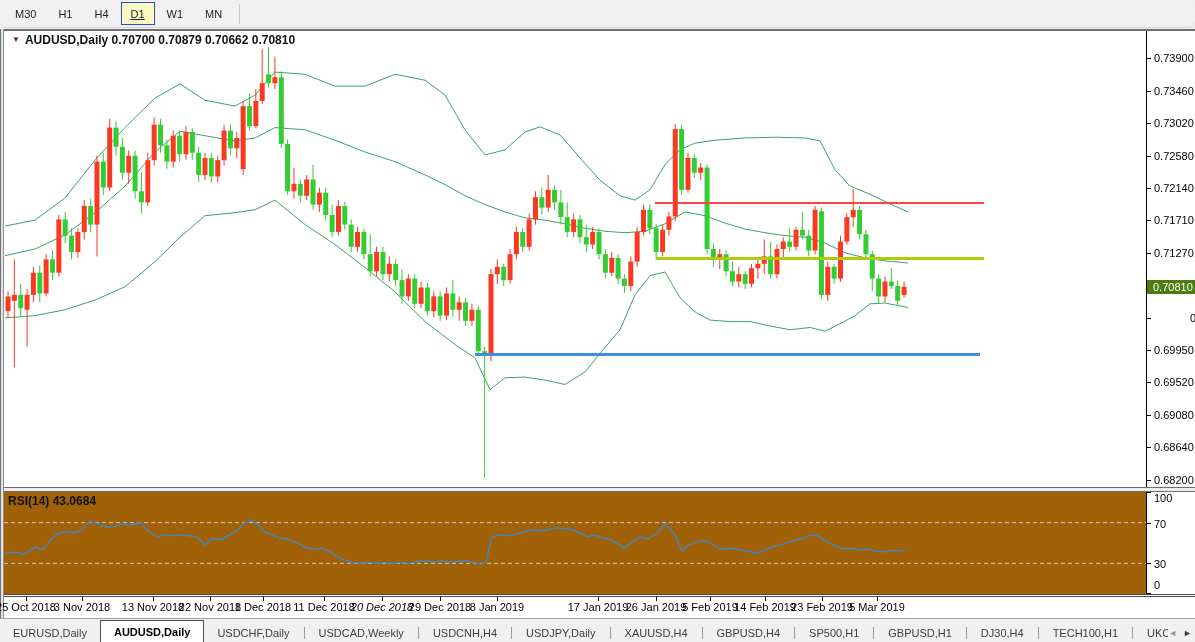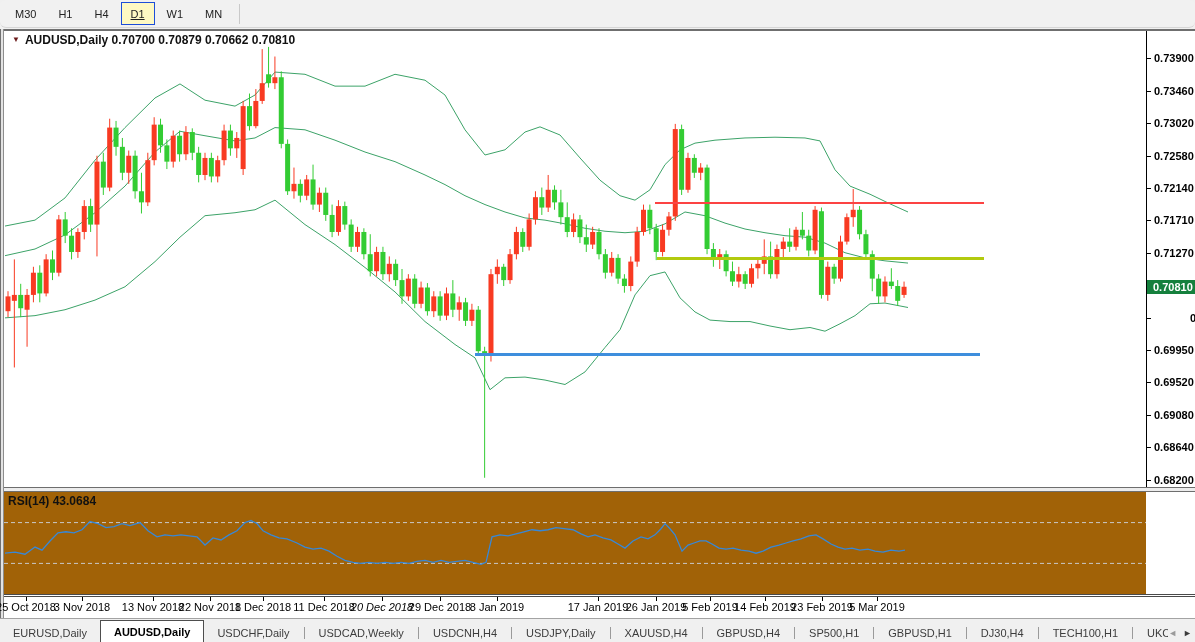--- a/index.html
+++ b/index.html
@@ -20,24 +20,24 @@
   .left-border{position:absolute;left:0;top:29px;width:4px;height:589px;background:#e3e3e3;
                border-left:1px solid #707070;border-right:1px solid #8d8d8d;box-sizing:border-box;}
 
   .price-pane{position:absolute;left:4px;top:31px;width:1142px;height:456px;background:#fff;overflow:hidden;}
   .price-pane svg{position:absolute;left:0;top:0;}
   .chart-title{position:absolute;left:8px;top:2px;font-size:12px;font-weight:700;color:#111;
                display:flex;align-items:center;gap:5px;white-space:nowrap;}
   .chart-title .tri{font-size:8px;color:#6b1a1a;line-height:1;}
 
   .price-axis{position:absolute;left:1146px;top:31px;width:49px;height:456px;background:#fff;
-              border-left:1px solid #000;box-sizing:border-box;font-weight:bold;}
+              border-left:1px solid #000;box-sizing:border-box;}
   .axis-lbl{position:absolute;left:7px;font-size:11px;color:#000;white-space:nowrap;}
   .axis-tick{position:absolute;left:0;width:4px;height:1px;background:#000;}
-  .cur-price{position:absolute;left:0;width:49px;height:14px;background:#15803d;color:#fff;
+  .cur-price{position:absolute;left:0;width:49px;height:14px;background:#4d7c0f;color:#fff;
              font-size:11px;line-height:14px;padding-left:6px;box-sizing:border-box;z-index:5;}
 
   .divider{position:absolute;left:4px;width:1191px;background:#ececec;
            border-top:1px solid #6e6e6e;border-bottom:1px solid #6e6e6e;box-sizing:border-box;}
   .div1{top:487px;height:5px;}
   .div2{top:594px;height:3px;background:#fff;border-top:1px solid #4a4a4a;border-bottom:1px solid #4a4a4a;}
 
   .rsi-pane{position:absolute;left:4px;top:492px;width:1142px;height:102px;background:#a16207;overflow:hidden;}
   .rsi-label{position:absolute;left:4px;top:2px;font-size:12px;font-weight:700;color:#111;white-space:nowrap;}
   .rsi-axis{position:absolute;left:1146px;top:492px;width:49px;height:102px;background:#fff;
@@ -415,20 +415,30 @@
   <div class="divider div1"></div>
 
   <div class="rsi-pane">
     <svg id="rsiSvg" width="1142" height="102">
         <line x1="0" y1="30.6" x2="1142" y2="30.6" stroke="#c9c9c9" stroke-width="1" stroke-dasharray="4 3"></line>
         <line x1="0" y1="71.4" x2="1142" y2="71.4" stroke="#c9c9c9" stroke-width="1" stroke-dasharray="4 3"></line>
         <polyline points="1,61.2 11,60.18 21,62.22 31,55.08 38,58.14 46,48.96 54,40.8 62,39.78 70,40.8 78,37.74 86,29.580000000000002 94,31.62 102,35.7 110,34.68 118,31.62 126,33.660000000000004 136,30.6 144,38.76 153,44.88 161,42.84 169,43.86 177,42.84 185,43.86 193,44.88 201,53.04 209,45.9 217,47.94 225,42.84 233,38.76 241,30.6 247,28.560000000000002 253,31.62 259,38.76 267,42.84 275,45.9 283,46.92 293,51 301,55.08 309,57.120000000000005 317,56.1 325,59.160000000000004 333,64.26 341,68.34 349,70.38 357,71.4 365,70.38 373,71.4 381,70.38 389,71.4 397,70.38 405,71.4 413,69.36 421,68.34 429,70.38 437,68.34 445,70.38 453,69.36 461,68.34 469,70.38 477,72.42 482,70.38 488,44.88 496,42.84 504,43.86 512,41.82 520,39.78 528,37.74 536,38.76 544,37.74 552,35.7 560,36.72 569,37.74 577,41.82 584,44.88 591,42.84 599,45.9 607,47.94 614,52.02 621,56.1 629,48.96 637,44.88 644,46.92 651,42.84 657,36.72 661,31.62 666,36.72 671,42.84 678,59.160000000000004 684,53.04 690,51 696,48.96 702,48.96 708,52.02 715,56.1 722,57.120000000000005 729,56.1 737,58.14 745,59.160000000000004 752,61.2 759,59.160000000000004 767,55.08 775,53.04 782,51 789,48.96 797,46.92 805,43.86 812,42.84 819,46.92 827,52.02 834,55.08 841,57.120000000000005 848,56.1 856,58.14 864,57.120000000000005 871,59.160000000000004 879,60.18 887,58.14 895,59.160000000000004 901,58.14" fill="none" stroke="#3788d8" stroke-width="1.3"></polyline>
       </svg>
     <div class="rsi-label">RSI(14) 43.0684</div>
   </div>
+  <div class="rsi-axis" id="rsiAxis">
+      <div class="axis-tick" style="top: 0px;"></div>
+      <div class="axis-lbl" style="top: 0px;">100</div>
+      <div class="axis-tick" style="top: 30.6px;"></div>
+      <div class="axis-lbl" style="top: 25.6px;">70</div>
+      <div class="axis-tick" style="top: 71.4px;"></div>
+      <div class="axis-lbl" style="top: 66.4px;">30</div>
+      <div class="axis-tick" style="top: 101px;"></div>
+      <div class="axis-lbl" style="top: 87px;">0</div>
+    </div>
 
   <div class="divider div2"></div>
   <div class="date-axis" id="dateAxis">
       <div class="date-tick" style="left: 22px;"></div>
       <div class="date-lbl" style="left: 22px;">25 Oct 2018</div>
       <div class="date-tick" style="left: 78px;"></div>
       <div class="date-lbl" style="left: 78px;">3 Nov 2018</div>
       <div class="date-tick" style="left: 149px;"></div>
       <div class="date-lbl" style="left: 149px;">13 Nov 2018</div>
       <div class="date-tick" style="left: 206px;"></div>

